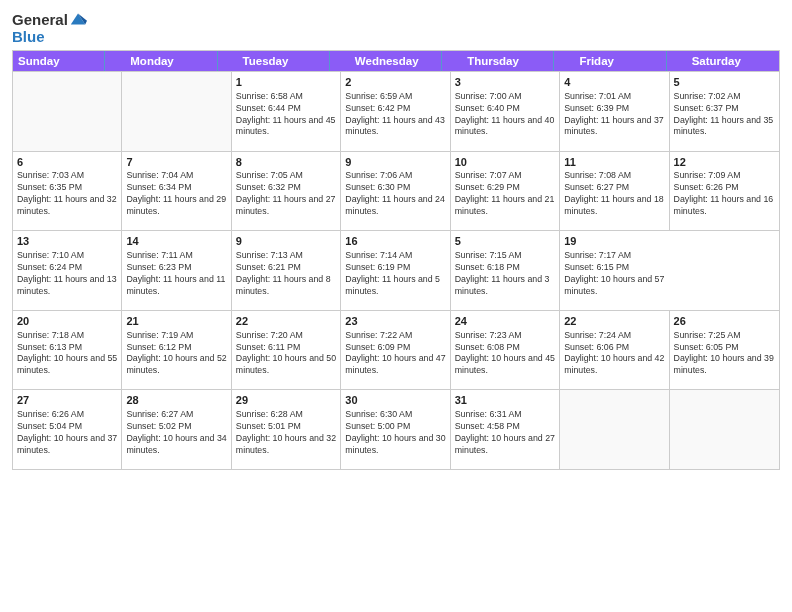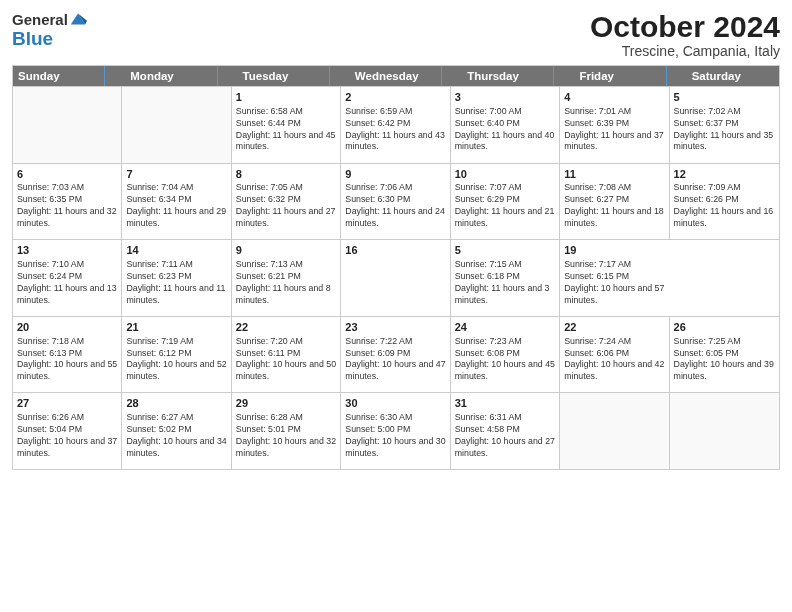--- a/index.html
+++ b/index.html
@@ -28,21 +28,21 @@
       align-items: flex-end;
       gap: 0;
     }
     .logo-text-general {
       font-size: 15px;
       font-weight: bold;
       color: #333;
       line-height: 1;
     }
     .logo-text-blue {
-      font-size: 19px;
+      font-size: 15px;
       font-weight: bold;
       color: #2a7abf;
       line-height: 1;
     }
     .logo-icon {
       width: 18px;
       height: 18px;
       margin-left: 1px;
       margin-bottom: 1px;
     }
@@ -61,21 +61,21 @@
     }
     .calendar {
       flex: 1;
       display: flex;
       flex-direction: column;
       border: 1px solid #ccc;
     }
     .cal-header-row {
       display: grid;
       grid-template-columns: repeat(7, 1fr);
-      background: #737373;
+      background: #8b5cf6;
       gap: 20px;
     }
     .cal-header-cell {
       color: #fff;
       font-size: 11.5px;
       font-weight: bold;
       padding: 4px 5px;
       border-right: 1px solid #5599cc;
       text-align: left;
     }
@@ -122,24 +122,20 @@
       <div style="display:flex;flex-direction:column;align-items:flex-start;">
         <div style="display:flex;align-items:center;">
           <span class="logo-text-general">General</span>
           <svg class="logo-icon" viewBox="0 0 20 20">
             <polygon points="2,16 10,4 18,16" fill="#2a7abf"></polygon>
             <polygon points="10,4 18,16 20,12" fill="#1a5a9f"></polygon>
           </svg>
         </div>
         <span class="logo-text-blue">Blue</span>
       </div>
-    </div>
-    <div class="title-area">
-      <div class="month-title">October 2024</div>
-      <div class="location-title">Trescine, Campania, Italy</div>
     </div>
   </div>
 
   <div class="calendar">
     <div class="cal-header-row">
       <div class="cal-header-cell">Sunday</div>
       <div class="cal-header-cell">Monday</div>
       <div class="cal-header-cell">Tuesday</div>
       <div class="cal-header-cell">Wednesday</div>
       <div class="cal-header-cell">Thursday</div>
@@ -239,20 +235,23 @@
 Daylight: 11 hours and 11 minutes.</div>
           </div>
           <div class="cal-cell">
             <div class="day-number">9</div>
             <div class="cell-text" style="white-space: pre-line;">Sunrise: 7:13 AM
 Sunset: 6:21 PM
 Daylight: 11 hours and 8 minutes.</div>
           </div>
           <div class="cal-cell">
             <div class="day-number">16</div>
+            <div class="cell-text" style="white-space: pre-line;">Sunrise: 7:14 AM
+Sunset: 6:19 PM
+Daylight: 11 hours and 5 minutes.</div>
           </div>
           <div class="cal-cell">
             <div class="day-number">5</div>
             <div class="cell-text" style="white-space: pre-line;">Sunrise: 7:15 AM
 Sunset: 6:18 PM
 Daylight: 11 hours and 3 minutes.</div>
           </div>
           <div class="cal-cell">
             <div class="day-number">19</div>
             <div class="cell-text" style="white-space: pre-line;">Sunrise: 7:17 AM

